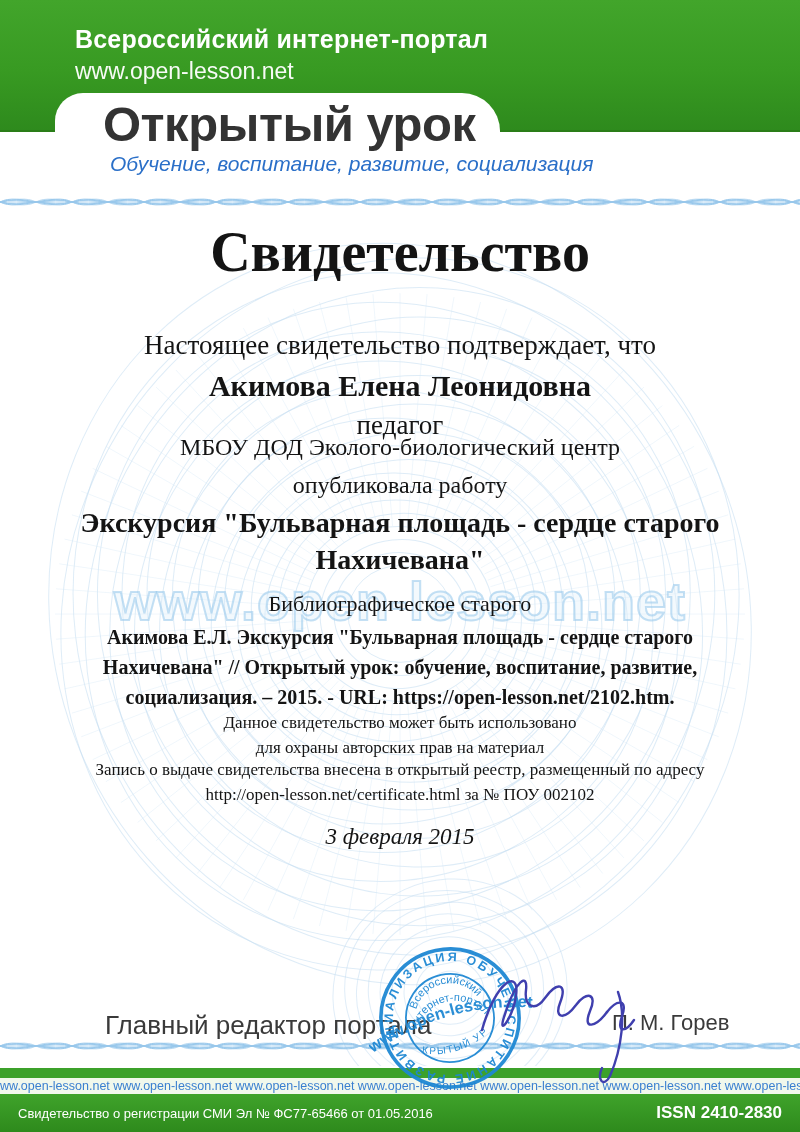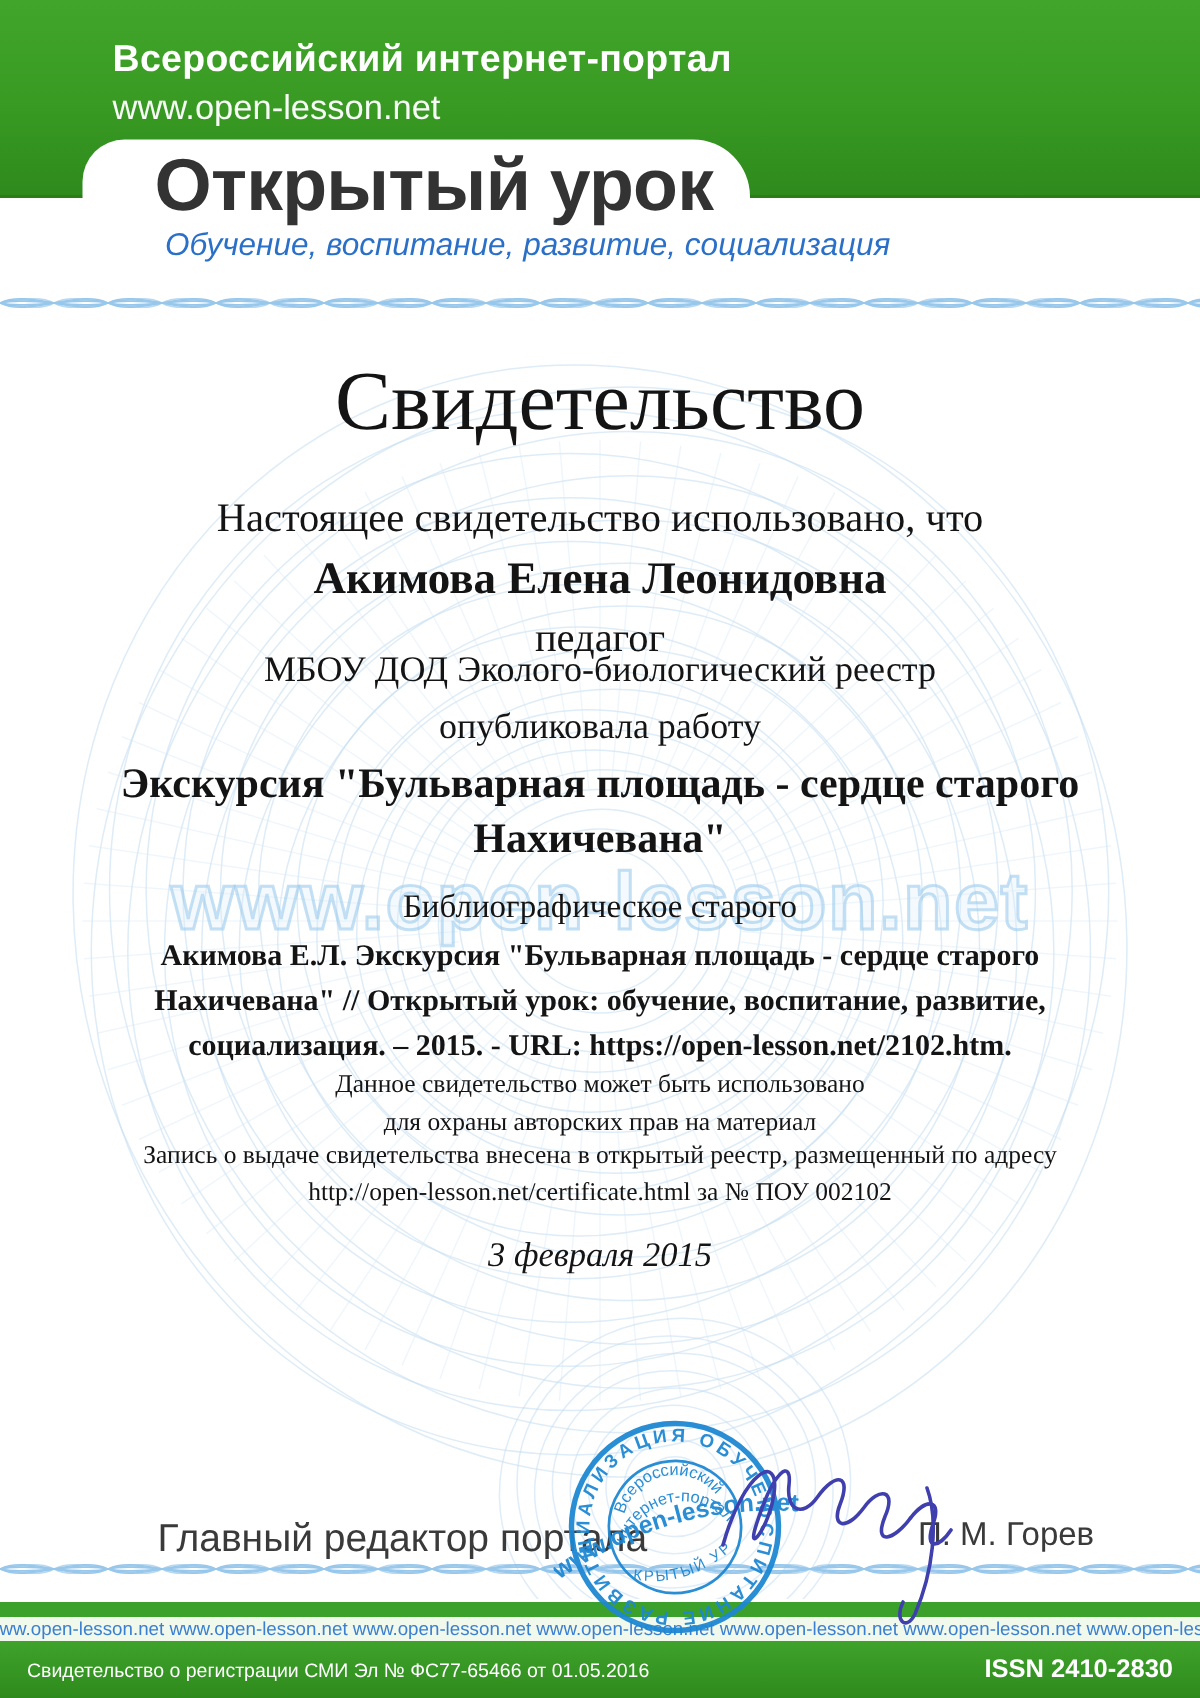--- a/index.html
+++ b/index.html
@@ -21,21 +21,21 @@
   .band{left:0;width:800px;z-index:2;}
   
   .rosette-wrap{left:0;top:214px;width:800px;height:852px;z-index:1;overflow:hidden;}
   .watermark{left:0;top:570px;width:800px;text-align:center;z-index:2;
              font-size:54px;font-weight:bold;letter-spacing:1px;
              color:rgba(222,239,250,0.35);
              -webkit-text-stroke:2px rgba(148,199,235,0.55);}
   
   .ser{left:0;width:800px;text-align:center;color:#141414;z-index:3;
        font-family:"Liberation Serif",serif;}
-  .c-title{top:236px;font-size:56px;font-weight:normal;}
+  .c-title{top:220px;font-size:56px;font-weight:bold;}
   .c-confirm{top:330px;font-size:27px;}
   .c-name{top:369px;font-size:30px;font-weight:bold;}
   .c-role{top:410px;font-size:27px;}
   .c-org{top:434px;font-size:24px;}
   .c-action{top:472px;font-size:24px;}
   .c-work{top:504px;font-size:28px;font-weight:bold;line-height:37px;}
   .c-bibl{top:591px;font-size:22px;}
   .c-cit{top:622px;font-size:20px;font-weight:bold;line-height:30px;}
   .c-note{font-size:17px;line-height:25px;font-family:Liberation Serif, serif;}
   .c-note1{top:710px;}
@@ -205,24 +205,24 @@
       <ellipse cx="450" cy="778" rx="70" ry="66.5" transform="rotate(-12 450 778)" fill="none" stroke="#c2dcf1" stroke-width="1" opacity="0.5"></ellipse>
       <ellipse cx="450" cy="778" rx="82" ry="77.89999999999999" transform="rotate(15 450 778)" fill="none" stroke="#c2dcf1" stroke-width="1" opacity="0.5"></ellipse>
       <ellipse cx="450" cy="778" rx="94" ry="89.3" transform="rotate(-18 450 778)" fill="none" stroke="#c2dcf1" stroke-width="1" opacity="0.5"></ellipse>
       <ellipse cx="450" cy="778" rx="106" ry="100.69999999999999" transform="rotate(21 450 778)" fill="none" stroke="#c2dcf1" stroke-width="1" opacity="0.5"></ellipse>
       <ellipse cx="450" cy="778" rx="118" ry="112.1" transform="rotate(-24 450 778)" fill="none" stroke="#c2dcf1" stroke-width="1" opacity="0.5"></ellipse>
     </svg>
 </div>
 <div class="abs watermark">www.open-lesson.net</div>
 
 <div class="abs ser c-title">Свидетельство</div>
-<div class="abs ser c-confirm">Настоящее свидетельство использовано, что</div>
+<div class="abs ser c-confirm">Настоящее свидетельство подтверждает, что</div>
 <div class="abs ser c-name">Акимова Елена Леонидовна</div>
 <div class="abs ser c-role">педагог</div>
-<div class="abs ser c-org">МБОУ ДОД Эколого-биологический реестр</div>
+<div class="abs ser c-org">МБОУ ДОД Эколого-биологический центр</div>
 <div class="abs ser c-action">опубликовала работу</div>
 <div class="abs ser c-work">
   <div>Экскурсия "Бульварная площадь - сердце старого</div>
   <div>Нахичевана"</div>
 </div>
 <div class="abs ser c-bibl">Библиографическое старого</div>
 <div class="abs ser c-cit">
   <div>Акимова Е.Л. Экскурсия "Бульварная площадь - сердце старого</div>
   <div>Нахичевана" // Открытый урок: обучение, воспитание, развитие,</div>
   <div>социализация. – 2015. - URL: https://open-lesson.net/2102.htm.</div>

